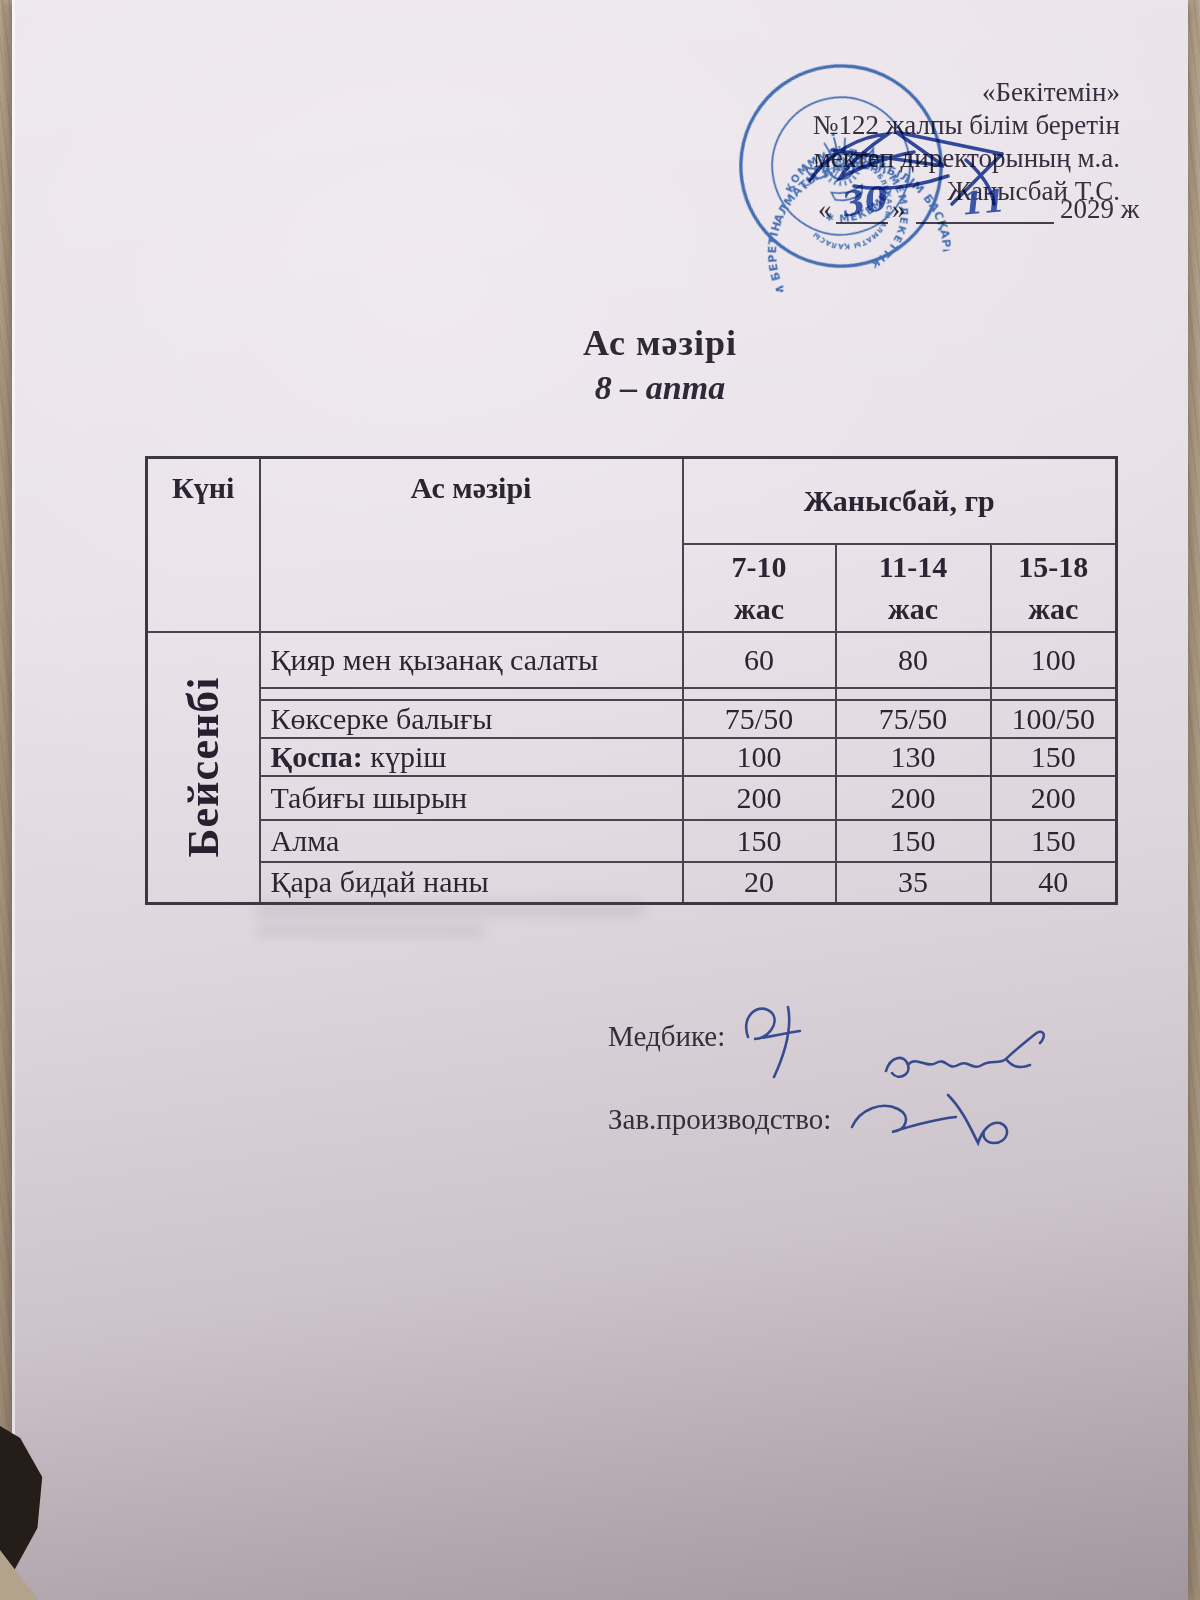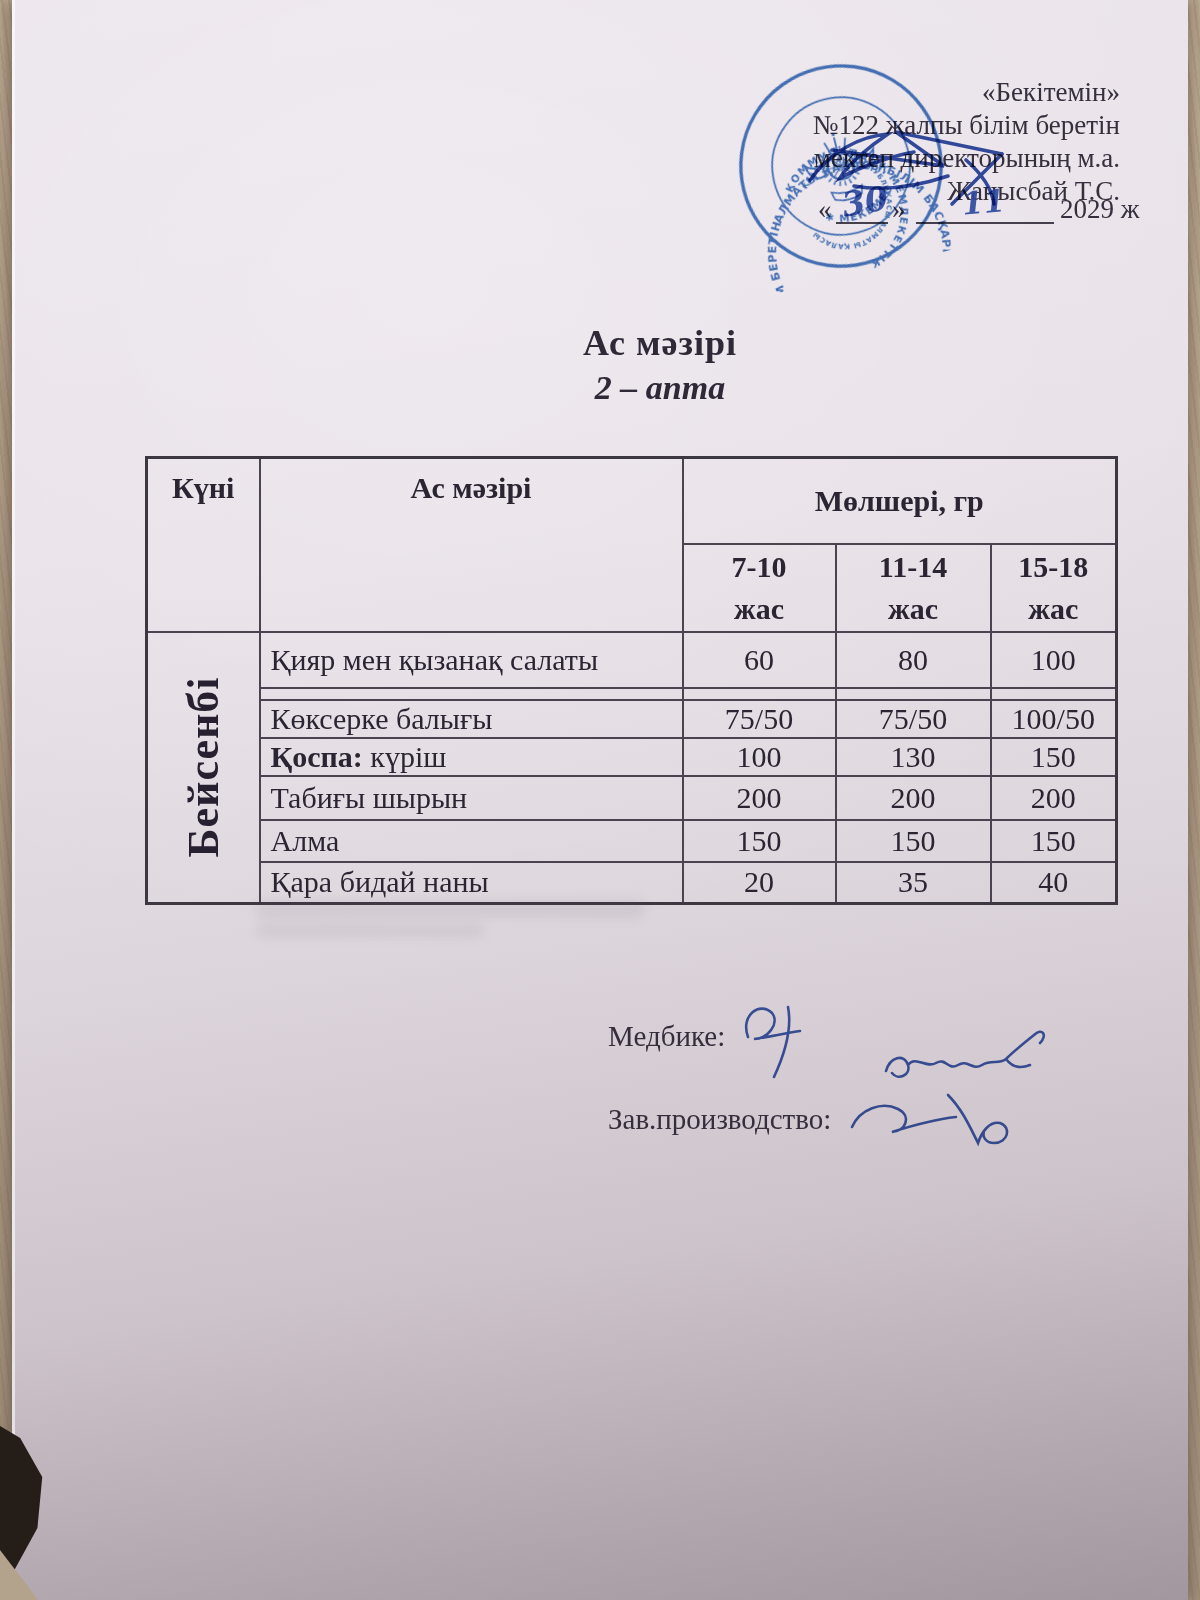--- a/index.html
+++ b/index.html
@@ -114,35 +114,35 @@
   <svg class="sigsvg" style="left:796px;top:116px;" width="235" height="105" viewBox="0 0 235 105">
     <g stroke="#24409e" stroke-width="3.6" fill="none" stroke-linecap="round" opacity=".92">
       <path d="M 14,64 C 34,36 64,20 92,18 C 74,30 52,48 44,62 C 66,50 96,40 118,36"></path>
       <path d="M 36,34 L 148,50 L 100,16 L 206,38"></path>
       <path d="M 206,38 L 156,88 M 170,44 C 186,58 196,74 198,88"></path>
       <path d="M 58,70 C 92,76 128,68 152,60"></path>
     </g>
   </svg>
 
   <div class="title-line t1">Ас мәзірі</div>
-  <div class="title-line t2">2 – апта</div>
+  <div class="title-line t2">8 – апта</div>
 
   <table class="menu">
     <colgroup>
       <col style="width:113px">
         <col style="width:423px">
         <col style="width:153px">
         <col style="width:155px">
         <col style="width:126px">
     </colgroup>
     <tbody>
         <tr style="height:86px;">
       <td class="hdr" rowspan="2">Күні</td>
       <td class="hdr" rowspan="2">Ас мәзірі</td>
-      <td class="hdr-mid" colspan="3">Мөлшері, гр</td>
+      <td class="hdr-mid" colspan="3">Жанысбай, гр</td>
     </tr>
     <tr style="height:84px;">
       <td class="age">
         <span>7-10</span><br>
         <span>жас</span>
       </td>
       <td class="age">
         <span>11-14</span><br>
         <span>жас</span>
       </td>

